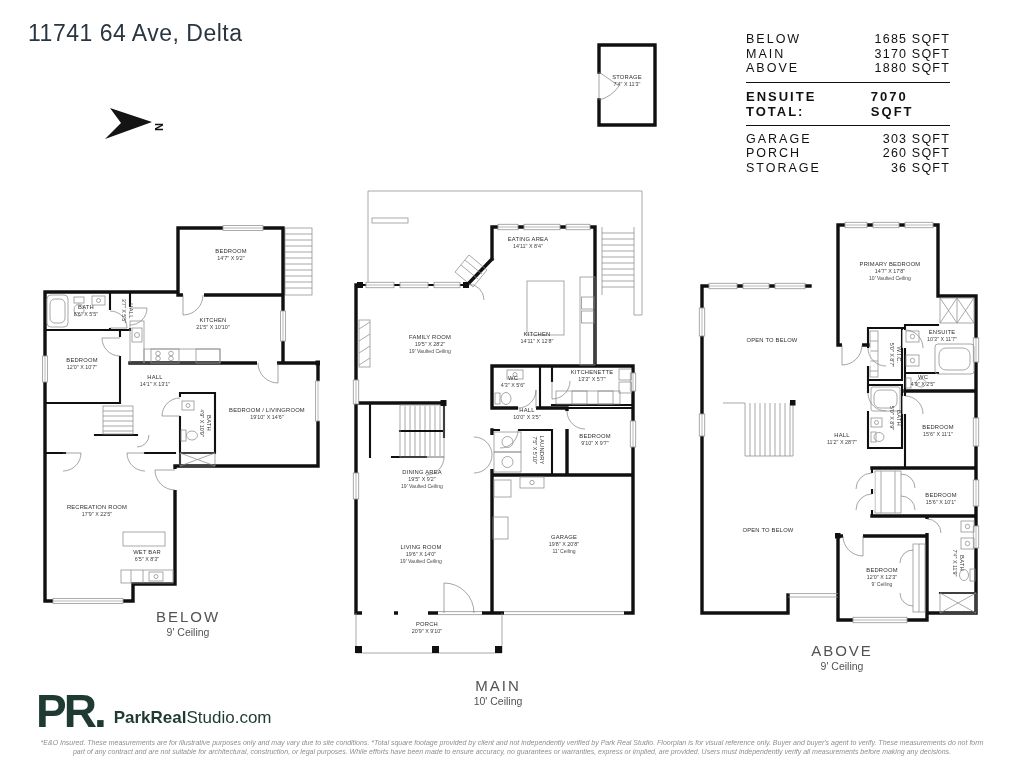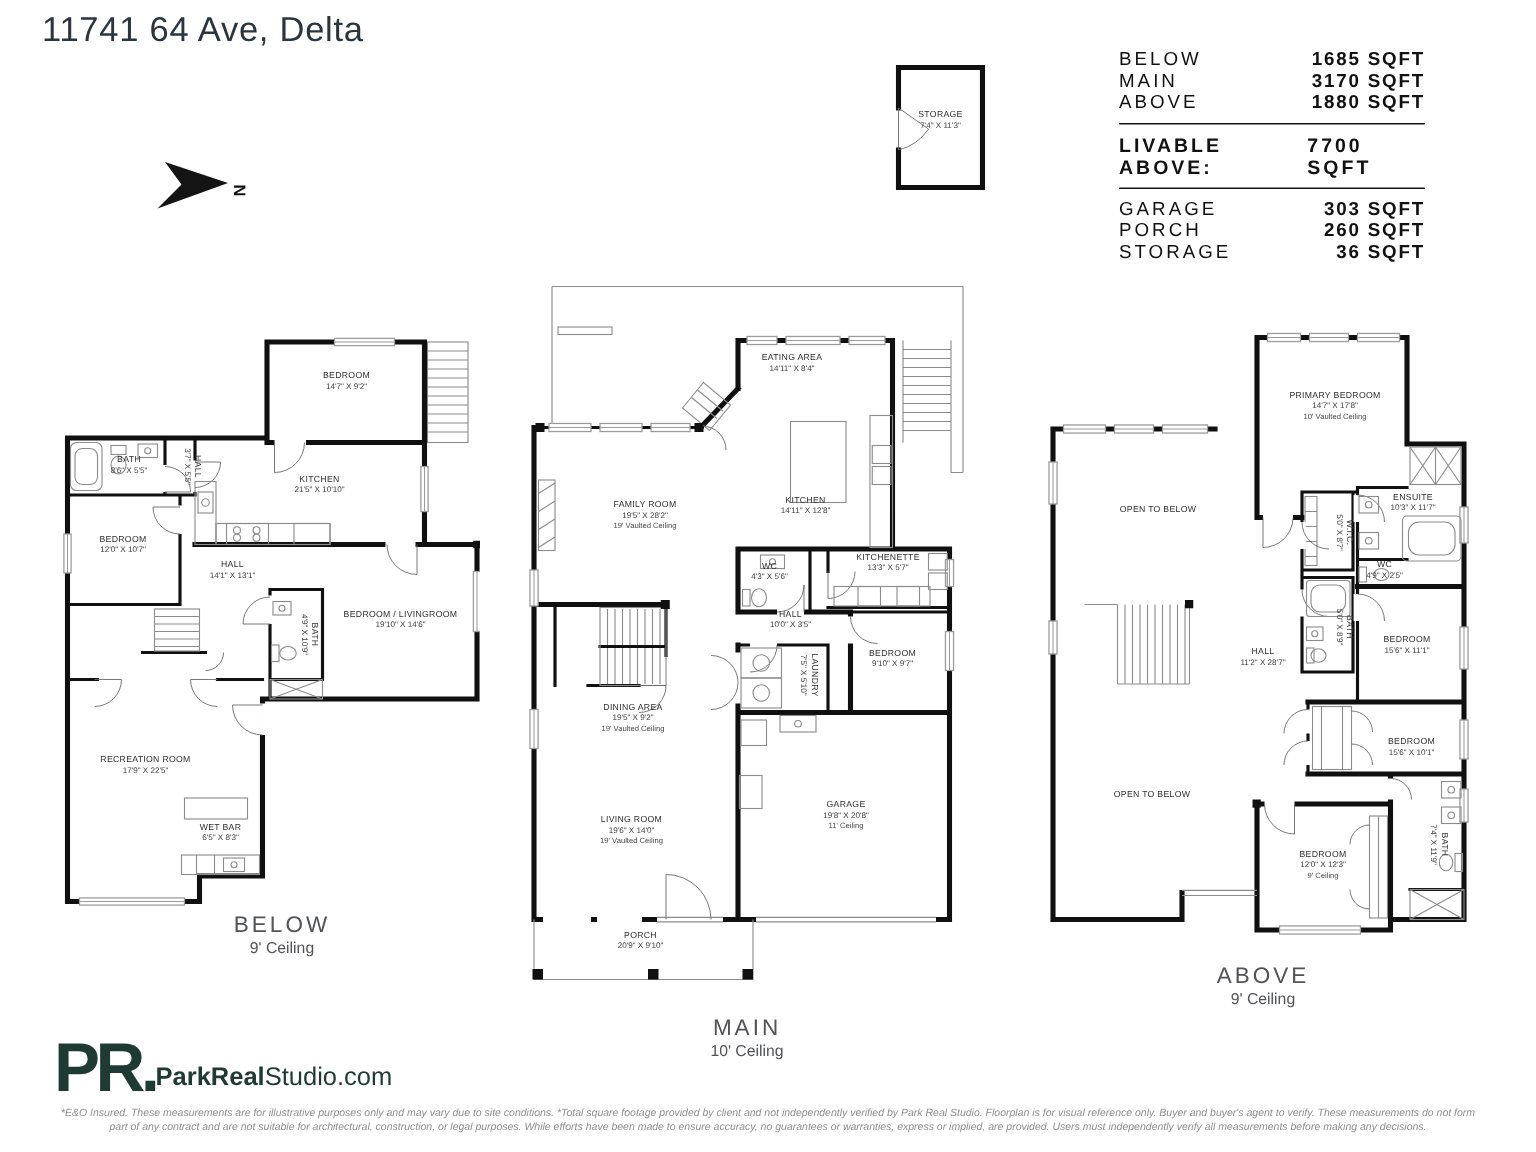--- a/index.html
+++ b/index.html
@@ -1,27 +1,27 @@
 <!DOCTYPE html>
 <html><head>
 <meta charset="utf-8">
 <style>
   html,body{margin:0;padding:0;background:#fff;}
   #sheet{position:relative;width:1024px;height:768px;background:#fff;overflow:hidden;
          font-family:"Liberation Sans",sans-serif;}
   
-  #title{position:absolute;left:28px;top:6px;font-size:23px;color:#2a3540;letter-spacing:.5px;}
+  #title{position:absolute;left:28px;top:20px;font-size:23px;color:#2a3540;letter-spacing:.5px;}
   #north{position:absolute;left:105px;top:108px;width:70px;height:42px;}
   #north .nletter{position:absolute;left:50px;top:13px;font-size:11px;color:#111;
          transform:rotate(90deg);font-weight:bold;}
   
   #area-table{position:absolute;left:746px;top:32px;width:204px;color:#111;}
   .ar-row{display:flex;justify-content:space-between;font-size:12.5px;line-height:14.5px;
           letter-spacing:2px;}
-  .ar-row .v{letter-spacing:1.2px;font-weight:bold;}
+  .ar-row .v{letter-spacing:1.2px;}
   .ar-rule{border:none;border-top:1.4px solid #111;margin:6px 0;}
   .ar-total{display:flex;justify-content:space-between;font-size:13px;font-weight:bold;
             letter-spacing:2px;line-height:15px;}
   
   #storage-box{position:absolute;left:596px;top:42px;width:62px;height:86px;}
   #storage-box .slabel{position:absolute;left:0;top:32px;width:100%;text-align:center;}
   
   .plan{position:absolute;}
   .plan svg{position:absolute;left:0;top:0;}
   .rlabel{position:absolute;text-align:center;color:#2f2f2f;}
@@ -37,21 +37,21 @@
   .mid path{stroke:#101010;stroke-width:2.1;fill:none;stroke-linecap:square;}
   .thin path,.thin rect,.thin line,.thin ellipse,.thin circle{stroke:#8c8c8c;stroke-width:.75;fill:none;}
   .door path{stroke:#6a6a6a;stroke-width:.6;fill:none;}
   .gap{fill:#fff;stroke:none;}
   .winr{fill:#fff;stroke:#9b9b9b;stroke-width:.85;}
   .winl{stroke:#9b9b9b;stroke-width:.7;}
   .post{fill:#101010;stroke:none;}
   
   #logo{position:absolute;left:36px;top:688px;display:flex;align-items:center;}
   #logo .mark{font-size:46px;font-weight:800;letter-spacing:-3px;color:#1e3a33;line-height:46px;}
-  #logo .word{font-size:17px;color:#1e3a33;margin-top:14px;}
+  #logo .word{font-size:17px;color:#1e3a33;margin-left:10px;margin-top:14px;}
   #logo .word b{font-weight:bold;}
   #disclaimer{position:absolute;left:6px;top:739px;width:1012px;text-align:center;
      font-size:7px;line-height:8.6px;color:#8f8f8f;font-style:italic;}
 </style>
 </head>
 <body>
 
 <div id="sheet">
 
   <div id="title">11741 64 Ave, Delta</div>
@@ -71,22 +71,22 @@
     <div class="ar-row">
       <span>MAIN</span>
       <span class="v">3170 SQFT</span>
     </div>
     <div class="ar-row">
       <span>ABOVE</span>
       <span class="v">1880 SQFT</span>
     </div>
     <hr class="ar-rule">
     <div class="ar-total">
-      <span>LIVABLE ABOVE:</span>
-      <span>7700 SQFT</span>
+      <span>ENSUITE TOTAL:</span>
+      <span>7070 SQFT</span>
     </div>
     <hr class="ar-rule">
     <div class="ar-row">
       <span>GARAGE</span>
       <span class="v">303 SQFT</span>
     </div>
     <div class="ar-row">
       <span>PORCH</span>
       <span class="v">260 SQFT</span>
     </div>

